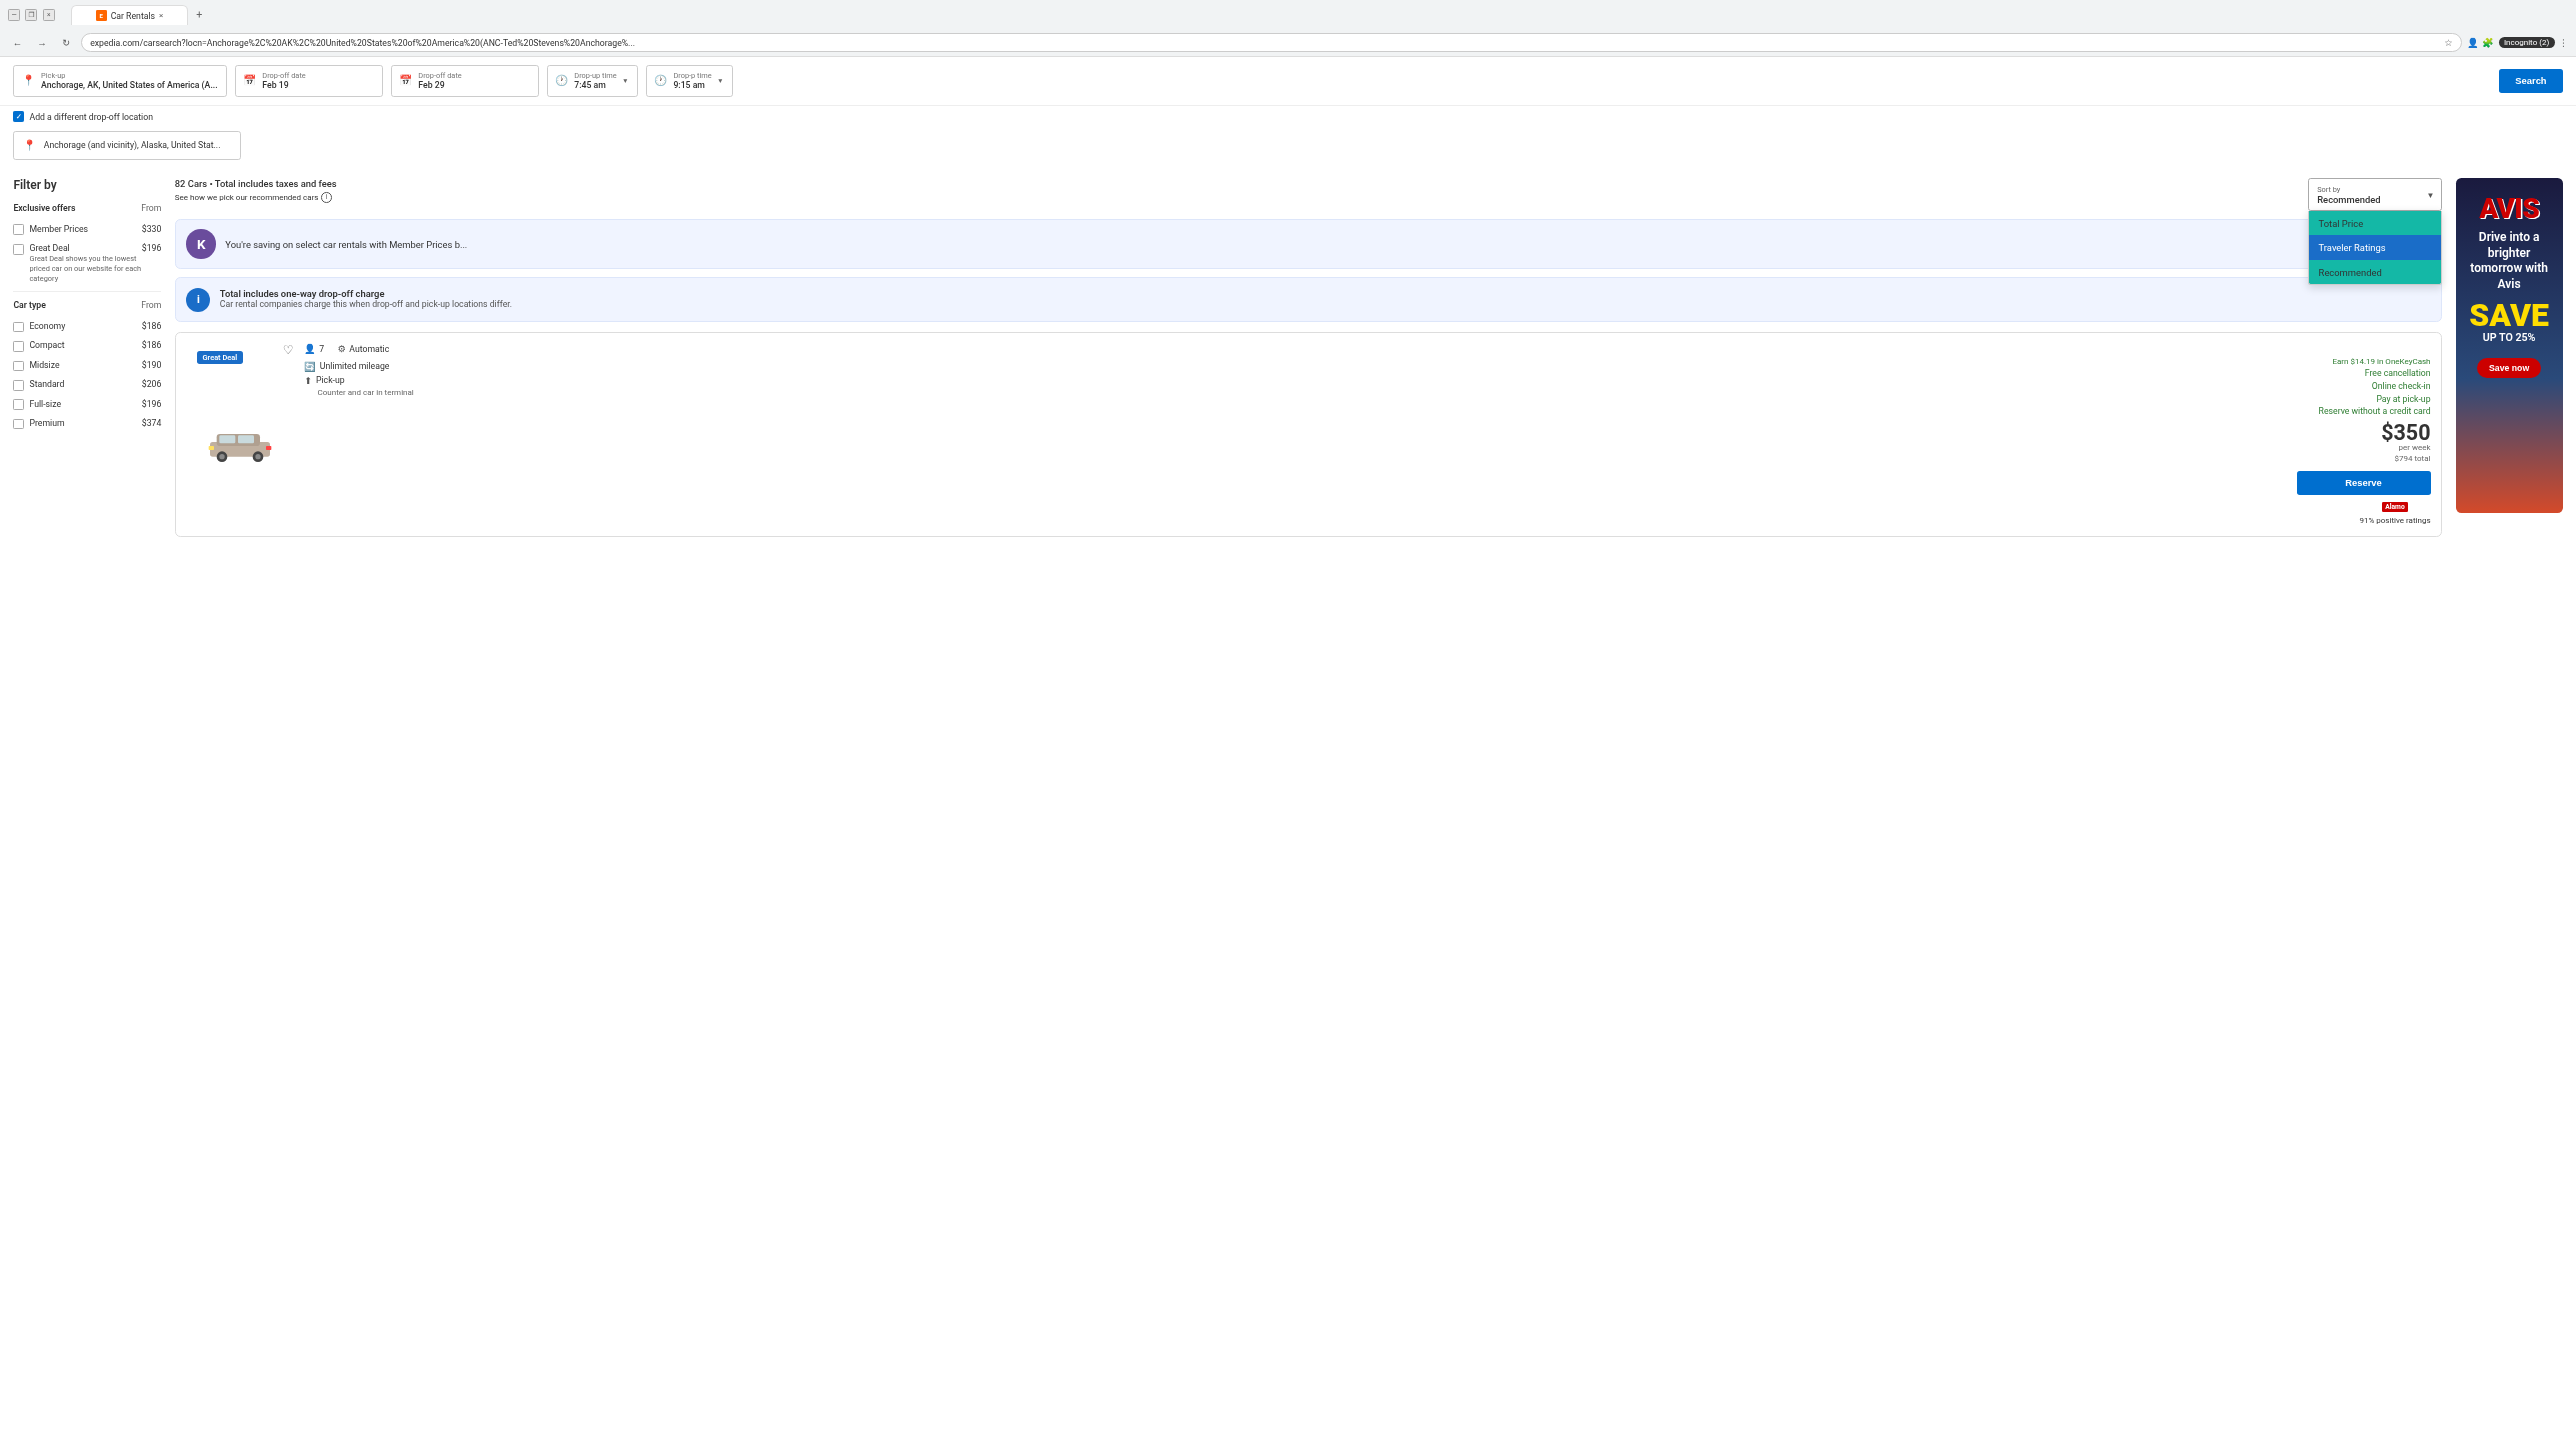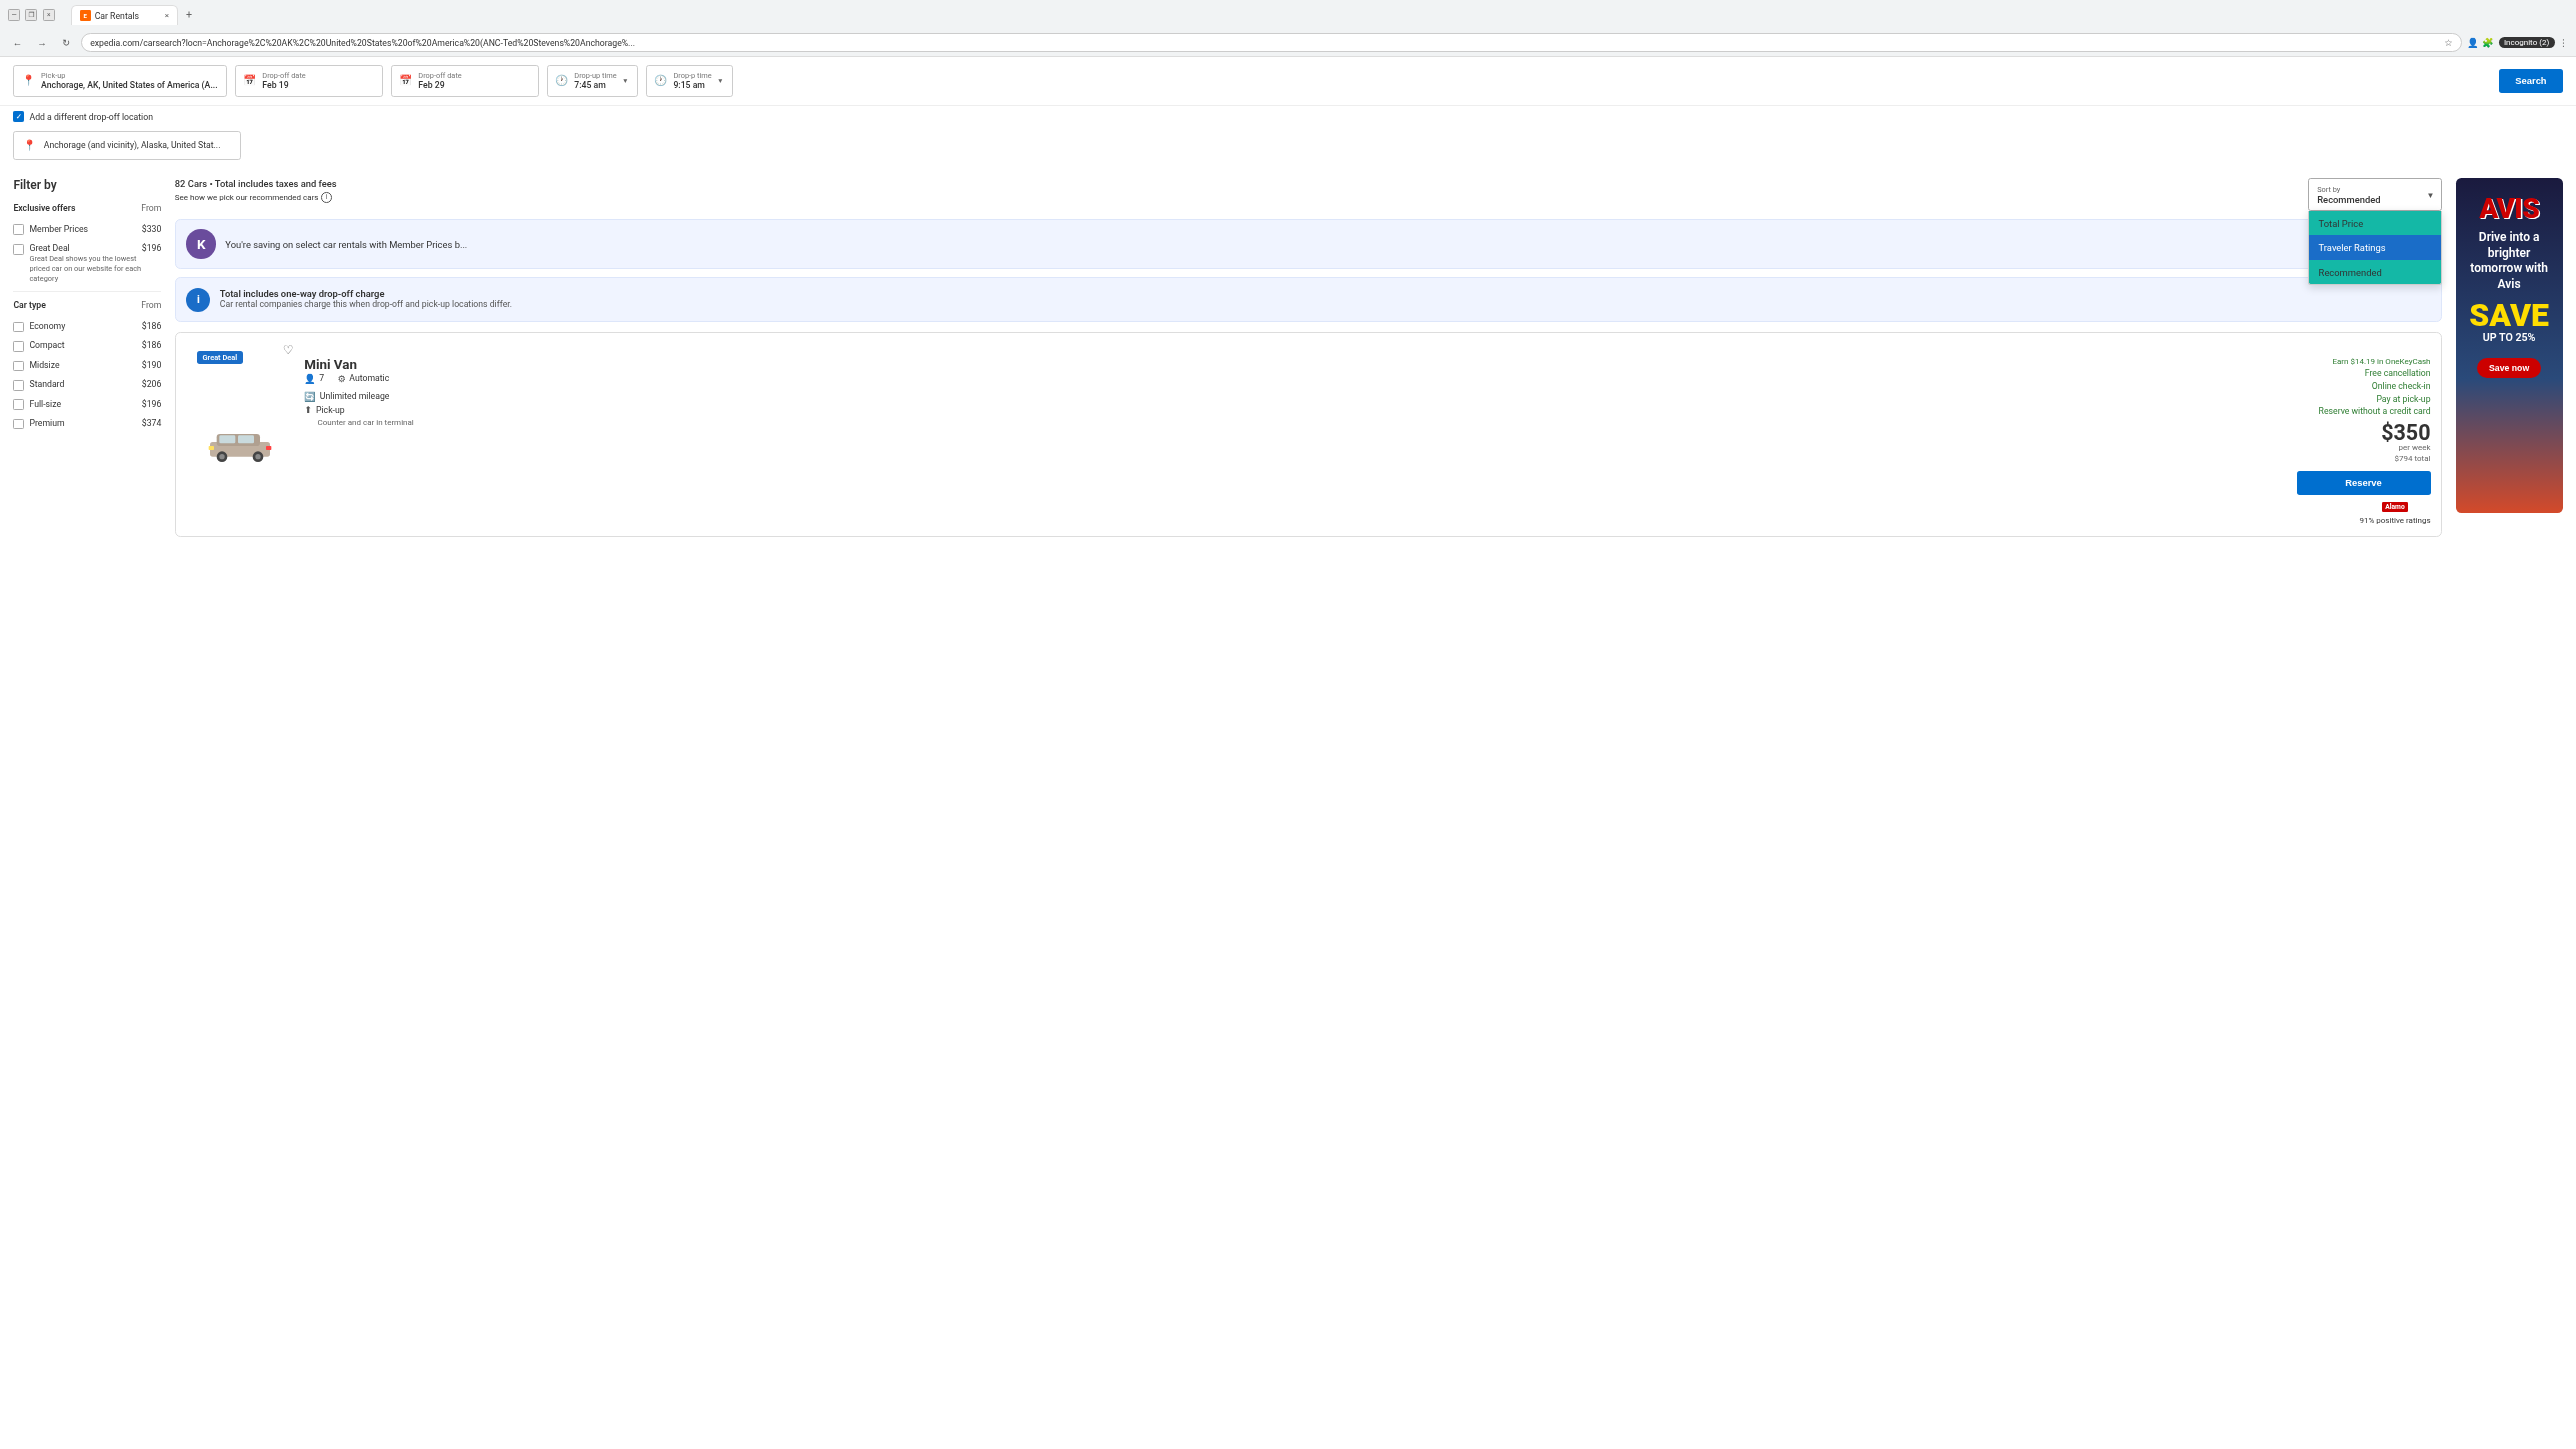--- a/index.html
+++ b/index.html
@@ -39,21 +39,21 @@
     .tab-bar {
       display: flex;
       align-items: flex-end;
       padding: 0 5.4px;
       gap: 1.3px;
     }
     .tab {
       display: flex;
       align-items: center;
       gap: 4px;
-      padding: 4px 8px;
+      padding: 4px 24px;
       background: #fff;
       border-radius: 5.4px 5.4px 0 0;
       border: 0.7px solid #ddd;
       border-bottom: none;
       font-size: 8.7px;
       min-width: 107px;
       cursor: pointer;
     }
     .tab-favicon {
       width: 10.7px; height: 10.7px;
@@ -841,21 +841,20 @@
             <rect x="52" y="20" width="24" height="12" rx="2" fill="#d0e8f0" opacity="0.8"></rect>
             <circle cx="28" cy="52" r="8" fill="#444"></circle>
             <circle cx="28" cy="52" r="4" fill="#888"></circle>
             <circle cx="82" cy="52" r="8" fill="#444"></circle>
             <circle cx="82" cy="52" r="4" fill="#888"></circle>
             <rect x="8" y="36" width="8" height="6" rx="1" fill="#ffe060"></rect>
             <rect x="94" y="36" width="8" height="6" rx="1" fill="#ff4444"></rect>
           </svg>
         </div>
         <div class="car-details">
-          <div class="car-name">Mini Van</div>
           <div class="car-features">
             <div class="car-feature">
               <span class="feature-icon">👤</span>
               <span>7</span>
             </div>
             <div class="car-feature">
               <span class="feature-icon">⚙</span>
               <span>Automatic</span>
             </div>
           </div>

